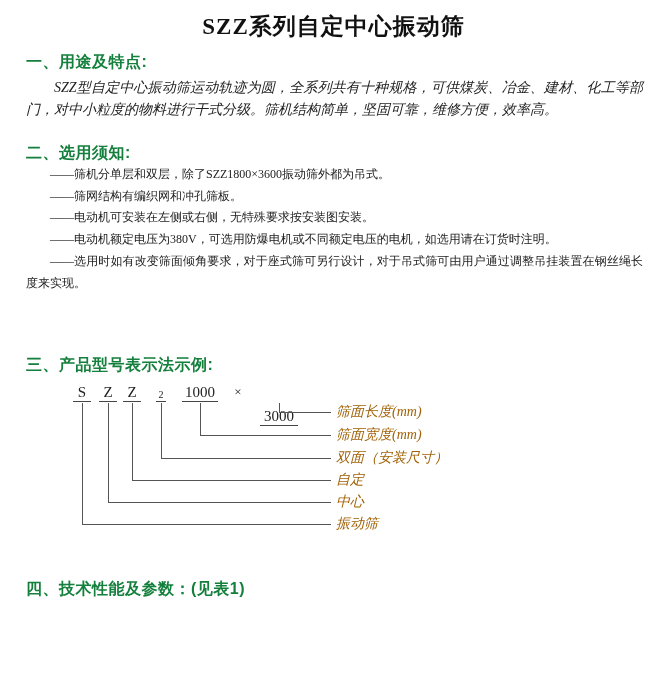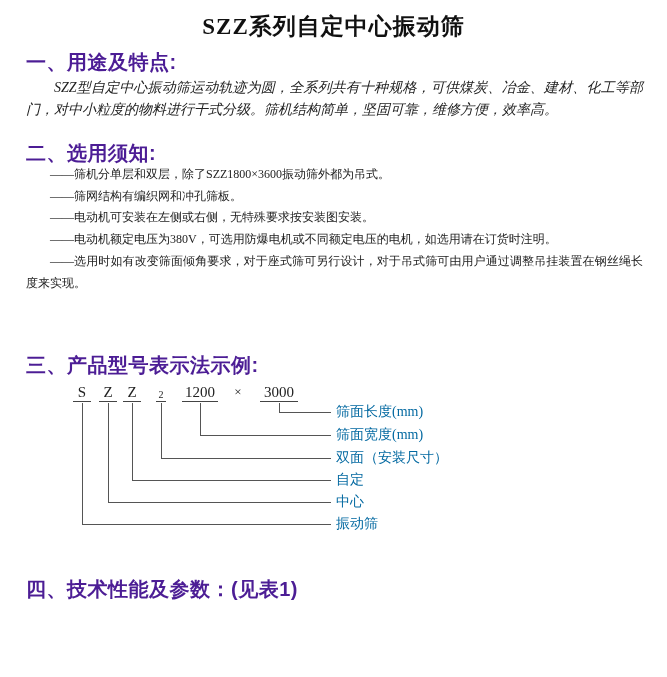--- a/index.html
+++ b/index.html
@@ -16,21 +16,21 @@
     position:absolute; top:13px; left:0; width:667px;
     text-align:center;
     font-family:"Liberation Serif", serif;
     font-weight:bold; font-size:23px; line-height:28px;
     letter-spacing:1px; color:#111;
   }
 
   .sec-heading {
     position:absolute; left:26px;
     font-family:"Liberation Sans", sans-serif;
-    font-weight:bold; font-size:20px; line-height:20px; color:#4c1d95;
+    font-weight:bold; font-size:16px; line-height:20px; color:#15803d;
     letter-spacing:0.5px;
     white-space:nowrap;
   }
   .h-usage        { top:52px; }
   .h-selection    { top:143px; }
   .h-model        { top:355px; }
   .h-performance  { top:579px; }
   .h-installation { top:682px; }
 
   .body-text {
@@ -58,39 +58,40 @@
     font-family:"Liberation Serif", serif;
     font-size:15px; line-height:16px; color:#222;
     border-bottom:1px solid #444;
   }
   .cp-s   { left:47px;  width:18px; }
   .cp-z1  { left:73px;  width:18px; }
   .cp-z2  { left:97px;  width:18px; }
   .cp-sub { left:130px; width:10px; font-size:10px; line-height:22px; }
   .cp-w   { left:156px; width:36px; }
   .cp-x   { left:204px; width:16px; border-bottom:none; font-size:13px; }
-  .cp-l   { left:234px; width:38px; }
+  .cp-l   { left:234px; width:38px;margin-top:24px; }
 
   .connector {
     position:absolute; top:19px;
     border-left:1px solid #555;
     border-bottom:1px solid #555;
   }
   .cn-length { left:253px; width:51px;  height:9px; }
   .cn-width  { left:174px; width:130px; height:32px; }
   .cn-deck   { left:135px; width:169px; height:55px; }
   .cn-self   { left:106px; width:198px; height:77px; }
   .cn-center { left:82px;  width:222px; height:99px; }
   .cn-screen { left:56px;  width:248px; height:121px; }
 
   .diagram-label {
     position:absolute; left:310px;
     font-family:"Liberation Serif", serif;
-    font-size:14px; line-height:20px; color:#0369a1;
+    font-size:14px; line-height:20px; color:#a16207;
     white-space:nowrap;
+    font-style:italic;
   }
   .lb-length { top:18px; }
   .lb-width  { top:41px; }
   .lb-deck   { top:64px; }
   .lb-self   { top:86px;text-align:right; }
   .lb-center { top:108px; }
   .lb-screen { top:130px; }
 </style>
 </head>
 <body>
@@ -111,21 +112,21 @@
     <p>——选用时如有改变筛面倾角要求，对于座式筛可另行设计，对于吊式筛可由用户通过调整吊挂装置在钢丝绳长度来实现。</p>
   </div>
 
   <div class="sec-heading h-model">三、产品型号表示法示例:</div>
 
   <div class="diagram">
     <span class="code-part cp-s">S</span>
     <span class="code-part cp-z1">Z</span>
     <span class="code-part cp-z2">Z</span>
     <span class="code-part cp-sub">2</span>
-    <span class="code-part cp-w">1200</span>
+    <span class="code-part cp-w">1000</span>
     <span class="code-part cp-x">×</span>
     <span class="code-part cp-l">3000</span>
 
     <div class="connector cn-length"></div>
     <div class="connector cn-width"></div>
     <div class="connector cn-deck"></div>
     <div class="connector cn-self"></div>
     <div class="connector cn-center"></div>
     <div class="connector cn-screen"></div>
 

